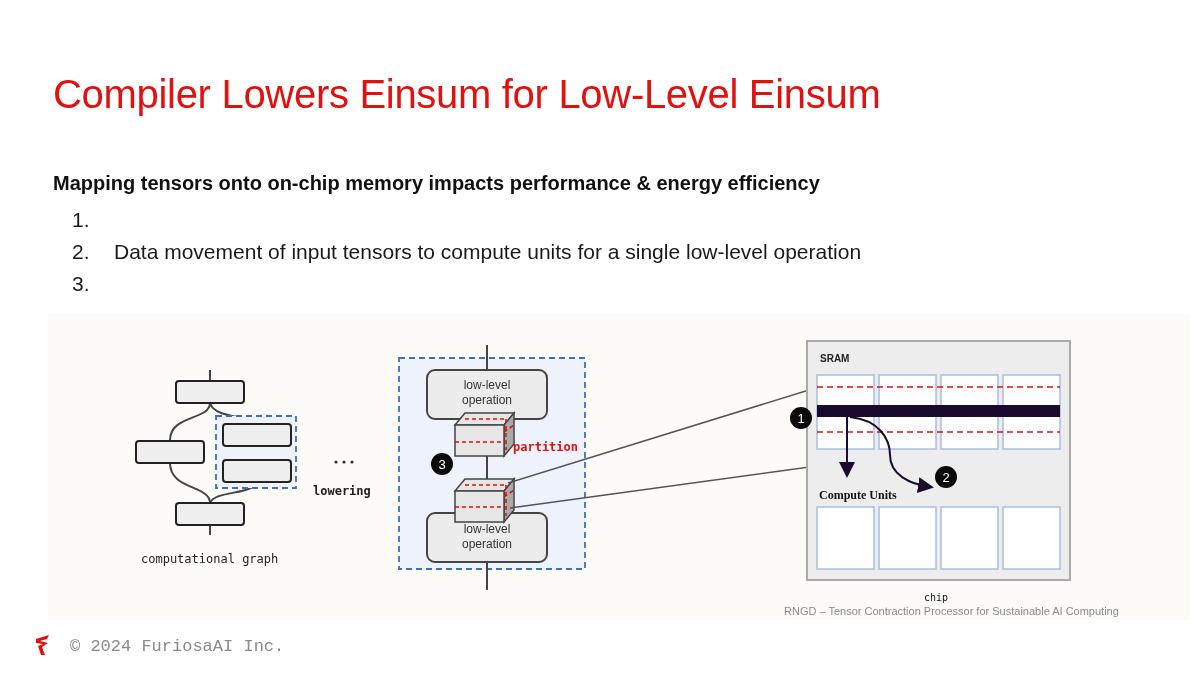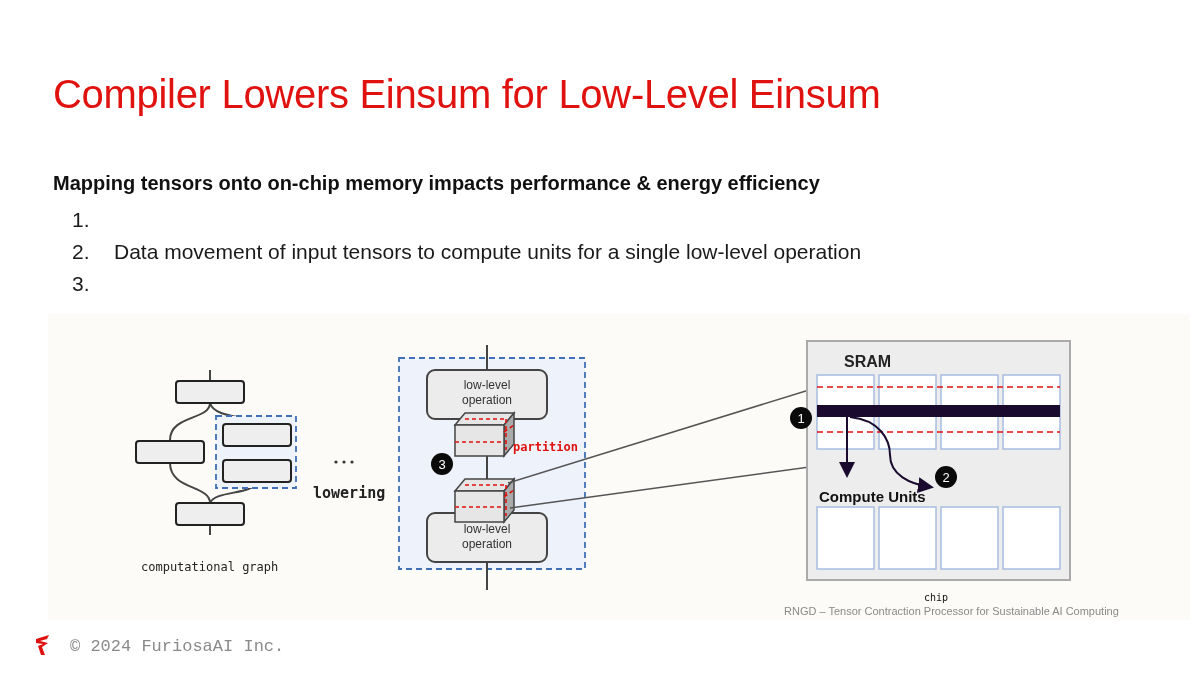--- a/index.html
+++ b/index.html
@@ -142,32 +142,32 @@
     <text x="442" y="469" text-anchor="middle" font-size="13" fill="#fff" font-family="Liberation Sans, sans-serif">3</text>
   </g>
 
   <g fill="#333">
     <circle cx="336" cy="462" r="1.6"></circle>
       <circle cx="344" cy="462" r="1.6"></circle>
       <circle cx="352" cy="462" r="1.6"></circle>
   </g>
 </svg>
 
-<div class="lbl mono" style="left:141px; top:552px; font-size:12px; color:#222;margin-top:8px;">computational graph</div>
-<div class="lbl mono" style="left:313px; top:484px; font-size:15px; color:#222; font-weight:bold;">lowering</div>
+<div class="lbl mono" style="left:141px; top:552px; font-size:12px; color:#222;">computational graph</div>
+<div class="lbl mono" style="left:313px; top:484px; font-size:12px; color:#222; font-weight:bold;">lowering</div>
 <div class="lbl" style="left:427px; top:378px; width:120px; text-align:center; font-size:12px; line-height:15px; color:#333; font-family:'Liberation Sans',sans-serif;">
   <div>low-level</div>
   <div>operation</div>
 </div>
 <div class="lbl" style="left:427px; top:522px; width:120px; text-align:center; font-size:12px; line-height:15px; color:#333; font-family:'Liberation Sans',sans-serif;">
   <div>low-level</div>
   <div>operation</div>
 </div>
 <div class="lbl mono" style="left:513px; top:440px; font-size:12px; color:#e0120f; font-weight:bold;">partition</div>
-<div class="lbl" style="left:820px; top:353px; font-size:16px; color:#222; font-weight:bold; font-family:'Liberation Sans',sans-serif;margin-left:24px;">SRAM</div>
-<div class="lbl" style="left:819px; top:488px; font-size:15px; color:#111; font-weight:bold; font-family:Liberation Sans, sans-serif;">Compute Units</div>
+<div class="lbl" style="left:820px; top:353px; font-size:10px; color:#222; font-weight:bold; font-family:'Liberation Sans',sans-serif;">SRAM</div>
+<div class="lbl" style="left:819px; top:488px; font-size:12px; color:#111; font-weight:bold; font-family:Liberation Serif, serif;">Compute Units</div>
 <div class="lbl mono" style="left:924px; top:592px; font-size:10px; color:#111;">chip</div>
 
 <svg class="logo" width="20" height="24" viewBox="0 0 20 24">
   <path d="M3 6 L16 2 L14 6 L7 8 L15 10 L9 14 L12 22 L8 22 L5 13 L10 11 L3 10 Z" fill="#e0120f"></path>
 </svg>
 <div class="footer-left">© 2024 FuriosaAI Inc.</div>
 <div class="footer-right">RNGD – Tensor Contraction Processor for Sustainable AI Computing</div>
 
 </body></html>

